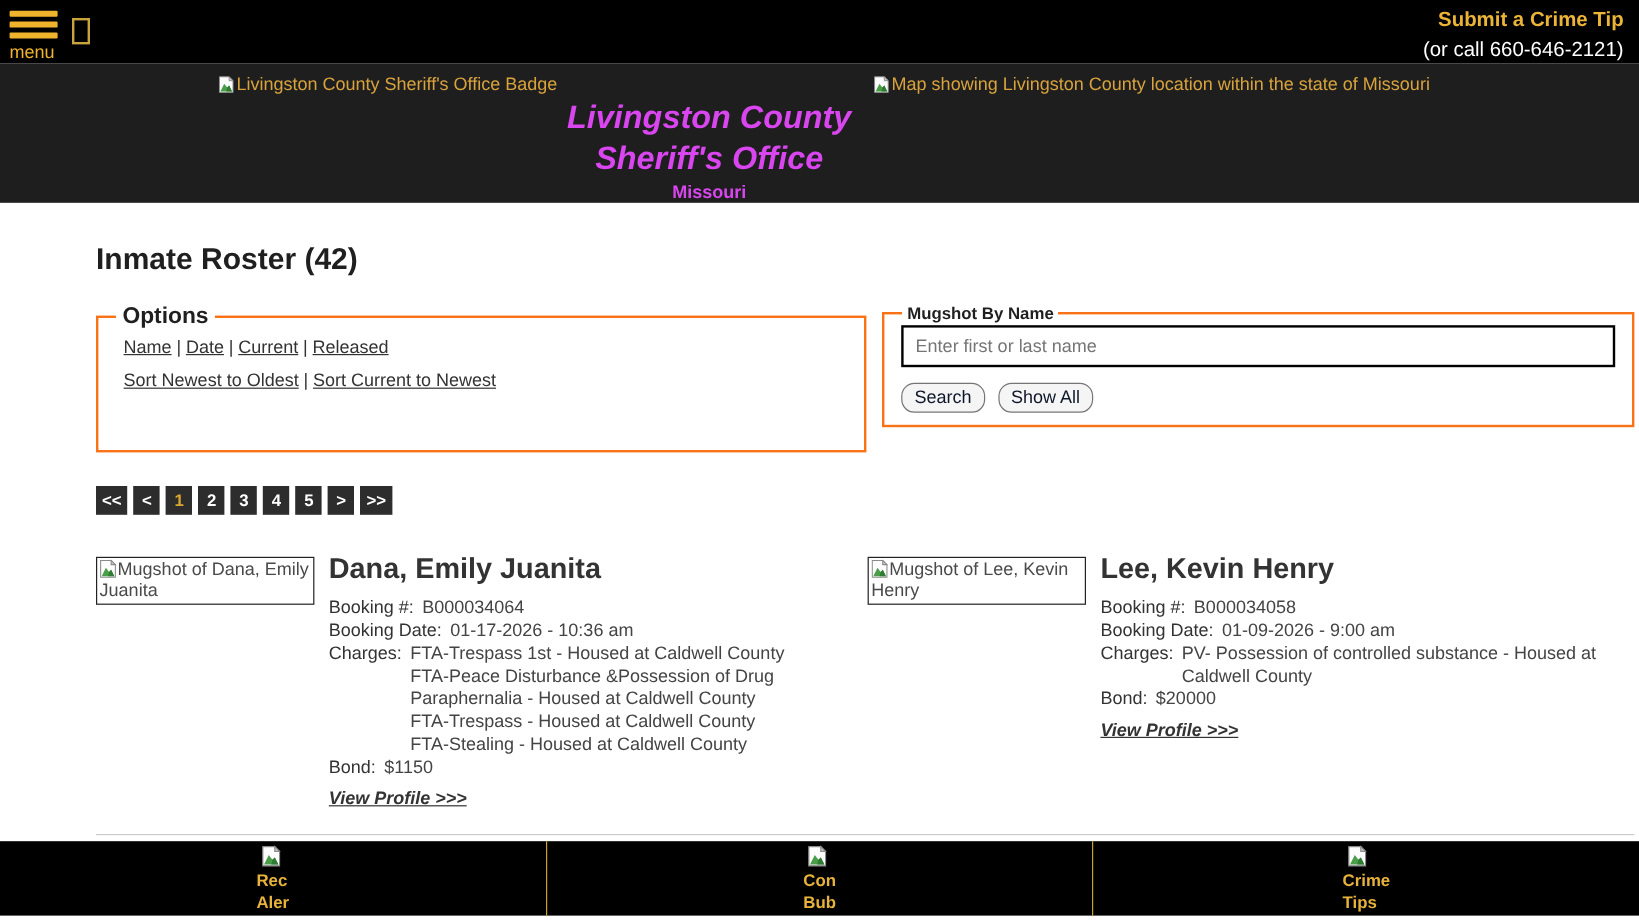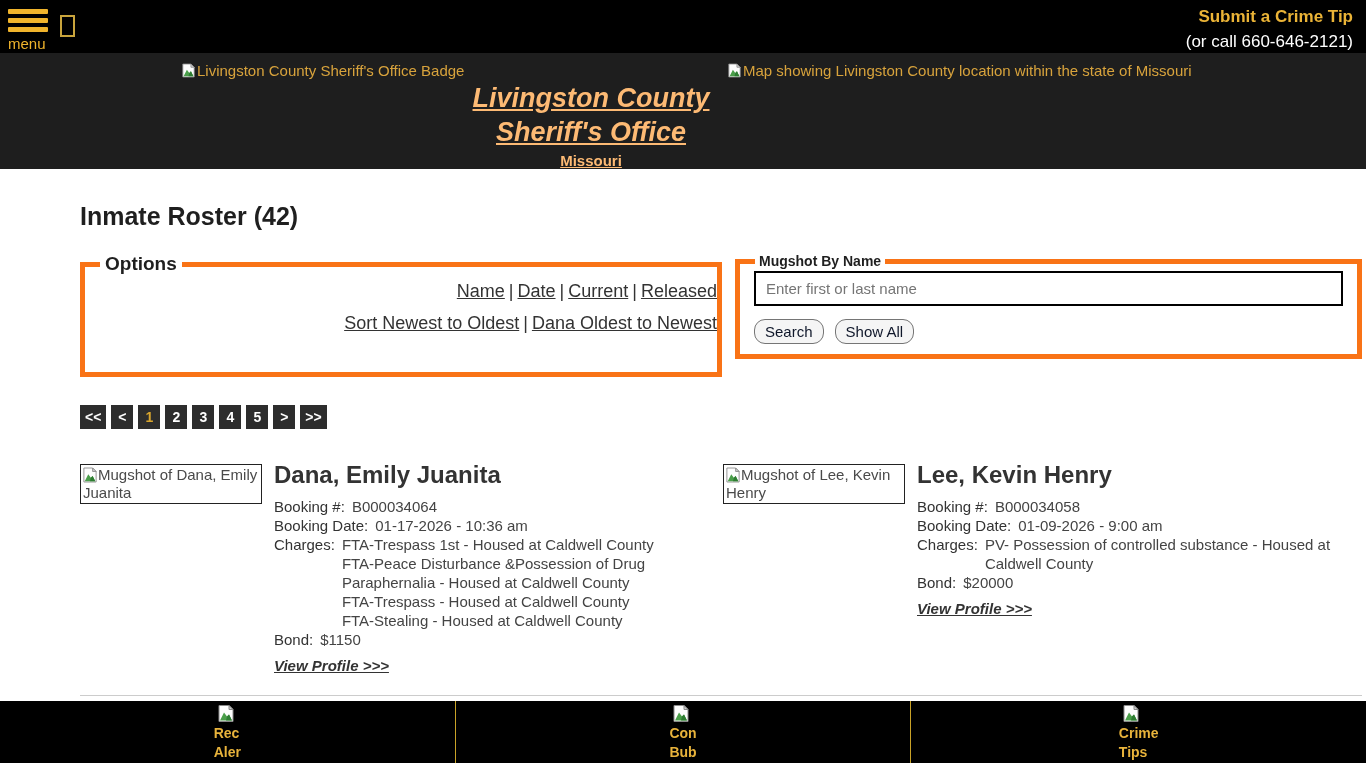--- a/index.html
+++ b/index.html
@@ -19,34 +19,34 @@
   .tofu { position:absolute; left:60px; top:15px; width:15px; height:22px; border:2px solid #C9A43C; }
   .tip-box { position:absolute; right:13px; top:6px; text-align:right; }
   .tip-link { display:block; color:#EBB437; font-weight:bold; font-size:17px; line-height:21px; text-decoration:none; }
   .tip-phone { color:#fff; font-size:17px; line-height:21px; margin-top:4px; }
 
   
   .header { height:116px; background:#1E1E1E; position:relative; }
   .alt-line { display:flex; align-items:center; gap:2px; color:#D8A33C; font-size:15px; }
   .badge-alt { position:absolute; left:182px; top:9px; }
   .map-alt   { position:absolute; left:728px; top:9px; }
-  .title-block { position:absolute; left:400px; top:28px; width:382px; text-align:center; color:#fdba74;text-decoration:underline; }
+  .title-block { position:absolute; left:400px; top:28px; width:382px; text-align:center; color:#d946ef; }
   .title-line { font-size:27px; line-height:34px; font-weight:bold; font-style:italic; }
   .subtitle { font-size:15px; font-weight:bold; margin-top:3px; }
 
   
   .content { padding:0 4px 0 80px; }
   .page-heading { font-size:25px; font-weight:bold; color:#1F1F1F; margin:33px 0 0 0; line-height:29px; }
 
   .panels { display:flex; gap:13px; margin-top:22px; align-items:flex-start; }
-  fieldset { border:5px solid #f97316; margin:0; padding:0; background:#fff; }
+  fieldset { border:2px solid #f97316; margin:0; padding:0; background:#fff; }
   .options-fs { width:642px; height:124px; }
   .legend-big { font-size:19px; font-weight:bold; color:#1F1F1F; margin-left:15px; padding:0 5px; }
   .legend-small { font-size:14px; font-weight:bold; color:#1F1F1F; margin-left:15px; padding:0 4px; }
-  .opt-body { padding:6px 0 0 21px; font-size:18px; color:#333;text-align:right; }
+  .opt-body { padding:6px 0 0 21px; font-size:15px; color:#333; }
   .opt-row { margin-bottom:11px; }
   .opt-link { color:#333; text-decoration:underline; }
   .sep { color:#333; margin:0 4px; }
 
   .search-fs { flex:1; padding-bottom:10px; }
   .search-input { display:block; width:calc(100% - 28px); margin:2px 14px 0; height:35px;
     border:2px solid #000; border-radius:0; font-size:15px; padding:0 10px; color:#333;
     font-family:"Liberation Sans", sans-serif; }
   .search-input::placeholder { color:#757575; }
   .btn-row { display:flex; gap:11px; margin:13px 14px 0; }
@@ -134,21 +134,21 @@
 
   <div class="panels">
 
     <fieldset class="options-fs">
       <legend class="legend-big">Options</legend>
       <div class="opt-body">
         <div class="opt-row">
           <a class="opt-link">Name</a><span class="sep">|</span><a class="opt-link">Date</a><span class="sep">|</span><a class="opt-link">Current</a><span class="sep">|</span><a class="opt-link">Released</a>
         </div>
         <div class="opt-row">
-          <a class="opt-link">Sort Newest to Oldest</a><span class="sep">|</span><a class="opt-link">Dana Oldest to Newest</a>
+          <a class="opt-link">Sort Newest to Oldest</a><span class="sep">|</span><a class="opt-link">Sort Current to Newest</a>
         </div>
       </div>
     </fieldset>
 
     <fieldset class="search-fs">
       <legend class="legend-small">Mugshot By Name</legend>
       <input class="search-input" type="text" placeholder="Enter first or last name" style="">
       <div class="btn-row">
         <button class="std-btn">Search</button>
         <button class="std-btn">Show All</button>

